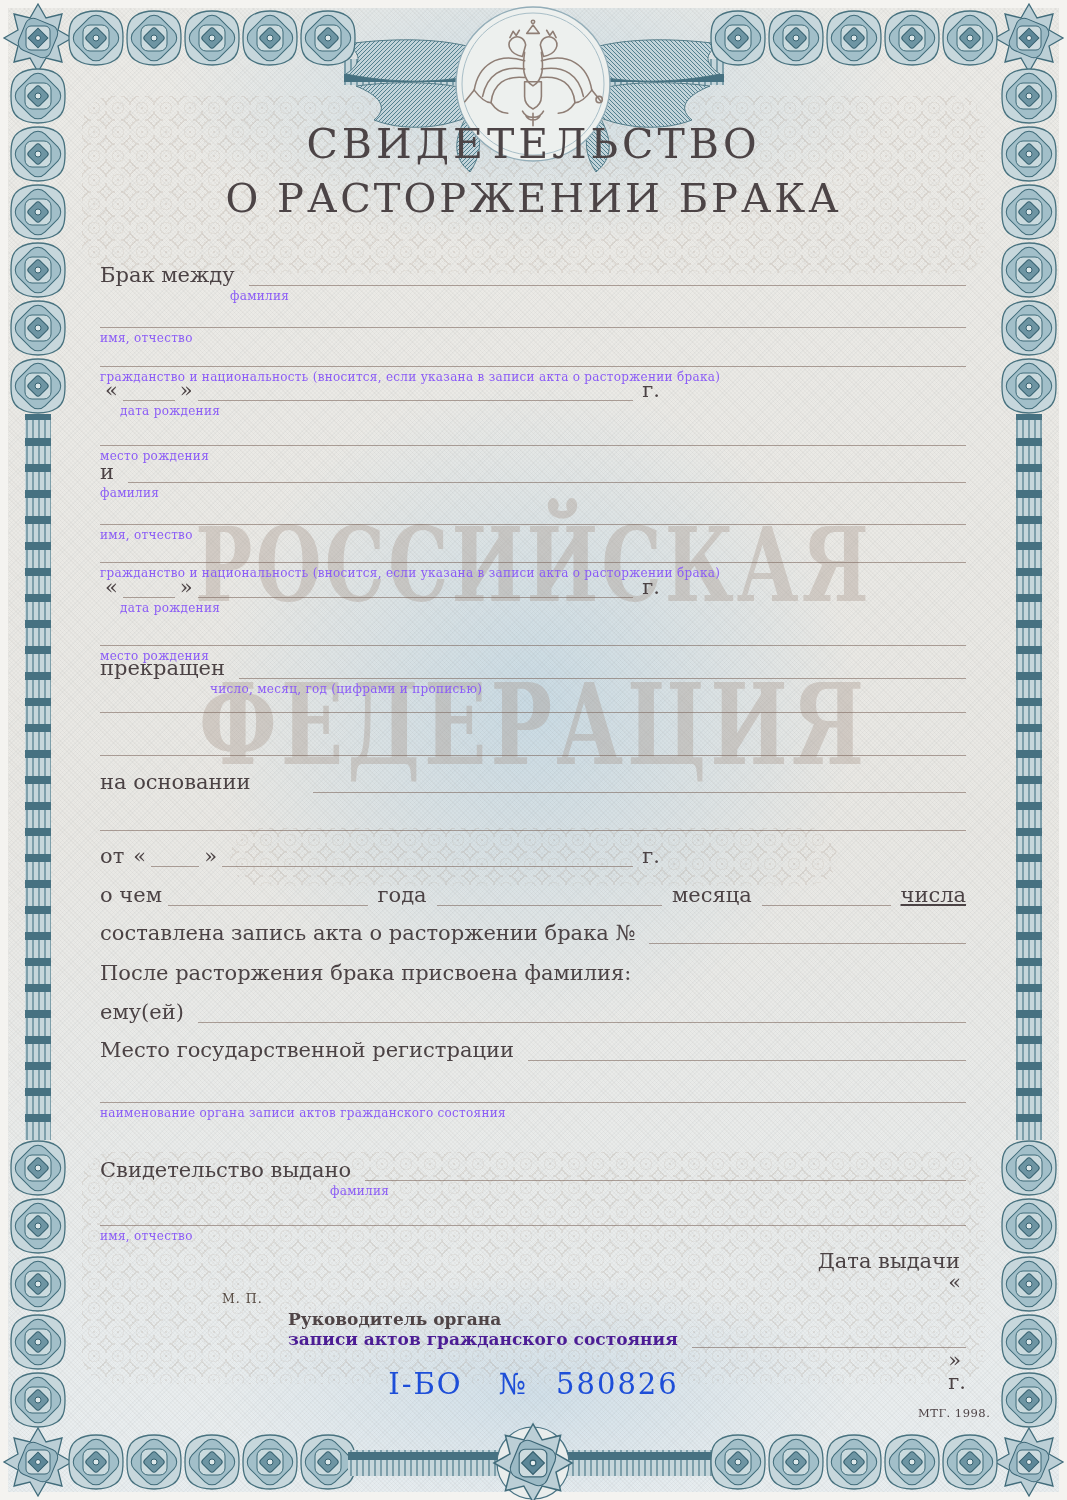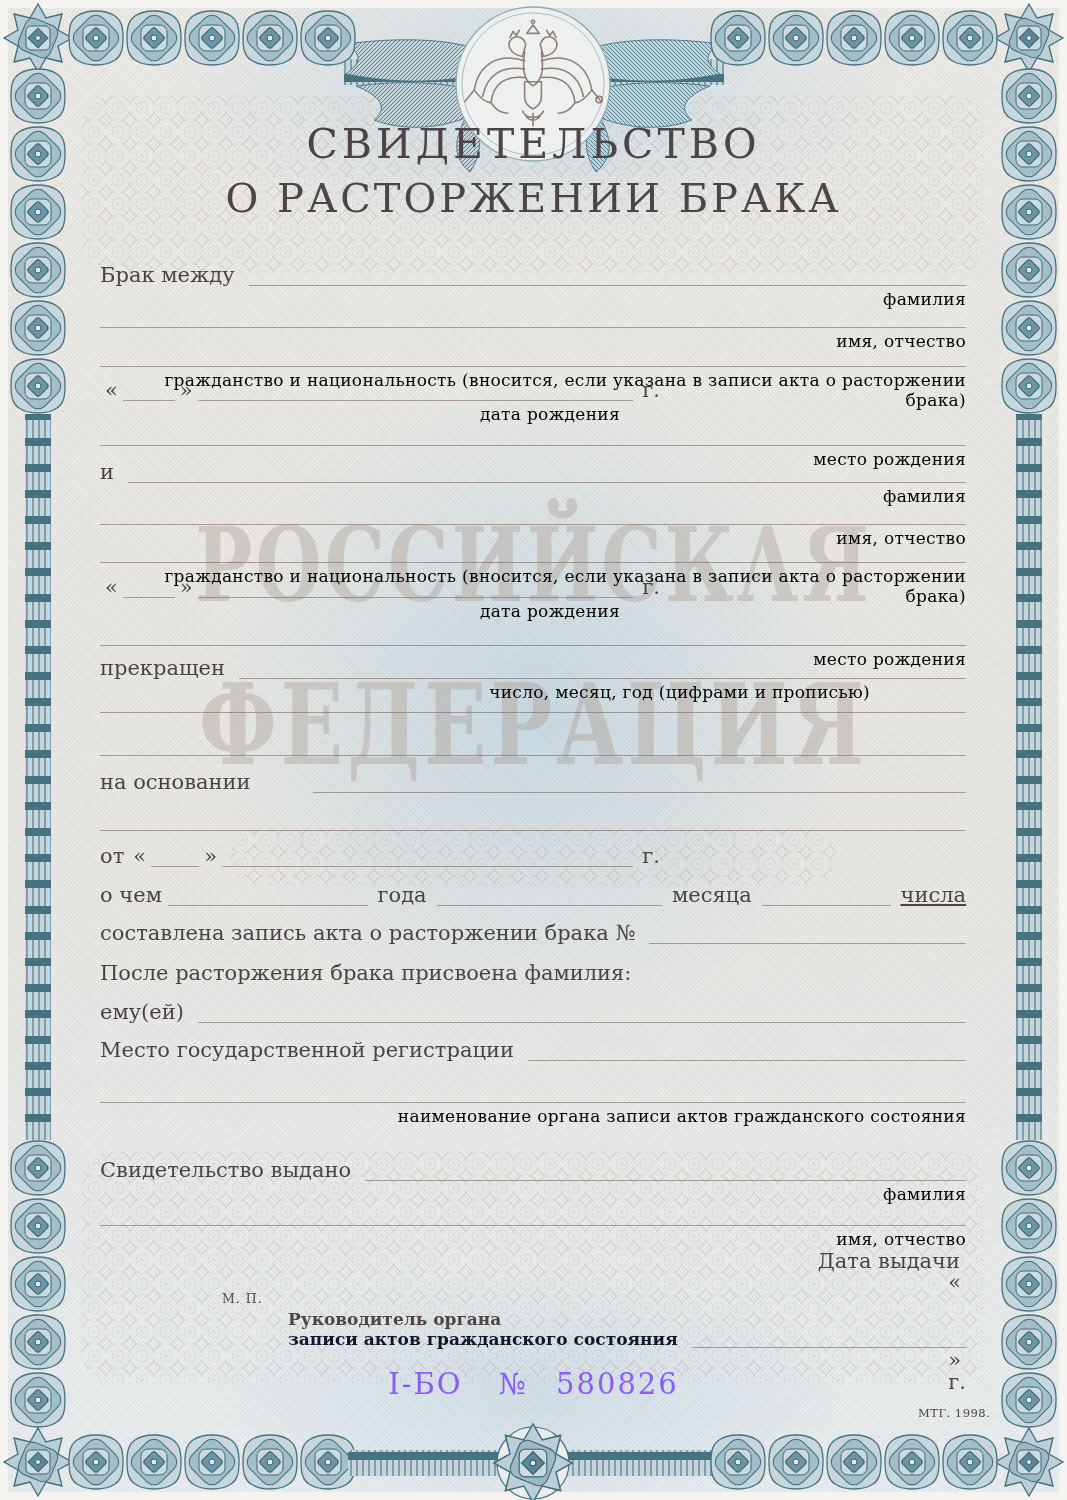--- a/index.html
+++ b/index.html
@@ -31,31 +31,31 @@
   .edge{position:absolute;inset:0;z-index:3;border:8px solid #f4f3f0;pointer-events:none;}
   
   .border-art{position:absolute;inset:0;z-index:4;}
   
   .content{position:absolute;inset:0;z-index:5;color:#4b4244;}
   .title{position:absolute;top:120px;left:0;right:0;text-align:center;color:#4c4446;}
   .t1{font-size:41px;letter-spacing:4px;}
   .t2{font-size:40px;letter-spacing:3px;margin-top:7px;}
   .r{position:absolute;display:flex;align-items:flex-end;height:26px;}
   .lbl{font-size:21px;white-space:nowrap;padding-right:14px;line-height:1;}
-  .lbl17{font-size:17px;font-weight:bold;color:#0f172a;}
+  .lbl17{font-size:17px;font-weight:bold;color:#4c1d95;}
   .rule{flex:1;height:100%;border-bottom:1px solid rgba(124,102,92,.58);}
   .rw{flex:0 0 52px;}
   .qt{font-size:21px;line-height:1;padding:0 5px;}
   .g{font-size:21px;line-height:1;padding-left:9px;white-space:nowrap;}
   .midw{font-size:21px;line-height:1;padding:0 10px;white-space:nowrap;}
-  .sub{position:absolute;text-align:right;font-size:17px;color:#000000;letter-spacing:.3px;}
+  .sub{position:absolute;text-align:left;font-size:12px;color:#8b5cf6;letter-spacing:.3px;}
   .seal{position:absolute;top:1291px;left:222px;font-size:12.5px;color:#564a42;letter-spacing:1px;}
   .head1{position:absolute;top:1309px;left:288px;font-size:17px;font-weight:bold;color:#4f4446;}
   .serial{position:absolute;top:1367px;left:0;right:0;text-align:center;
-          font-size:29px;letter-spacing:2px;color:#8b5cf6;}
+          font-size:29px;letter-spacing:2px;color:#1d4ed8;}
   .ser-series{margin-right:36px;}
   .ser-no{margin-right:28px;}
   .printer{position:absolute;top:1406px;left:918px;font-size:11.5px;color:#4d4245;letter-spacing:.5px;}
 </style>
 </head>
 <body>
 
 <div class="page">
   <div class="paper"></div>
   <div class="orn orn-top"></div>

